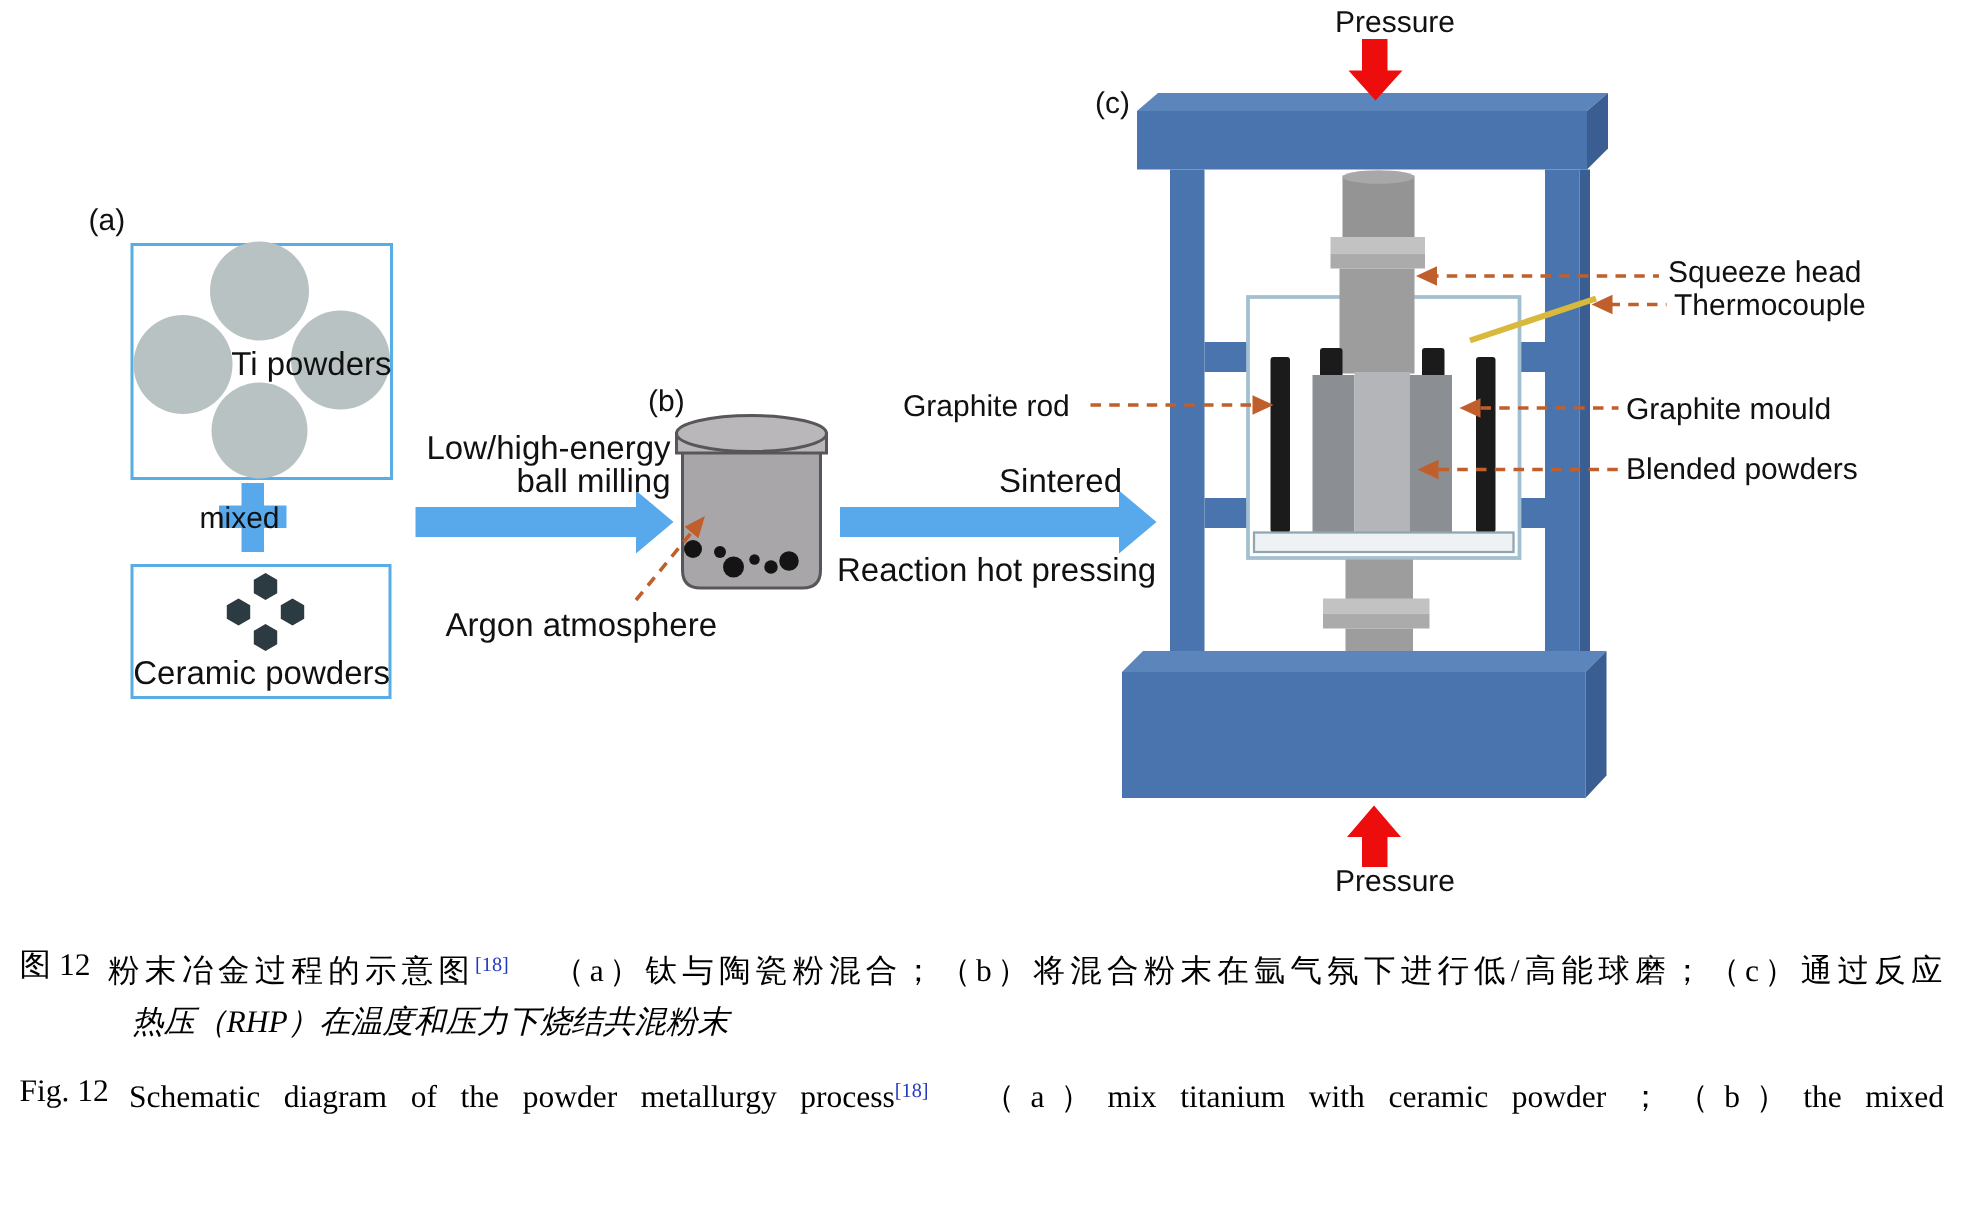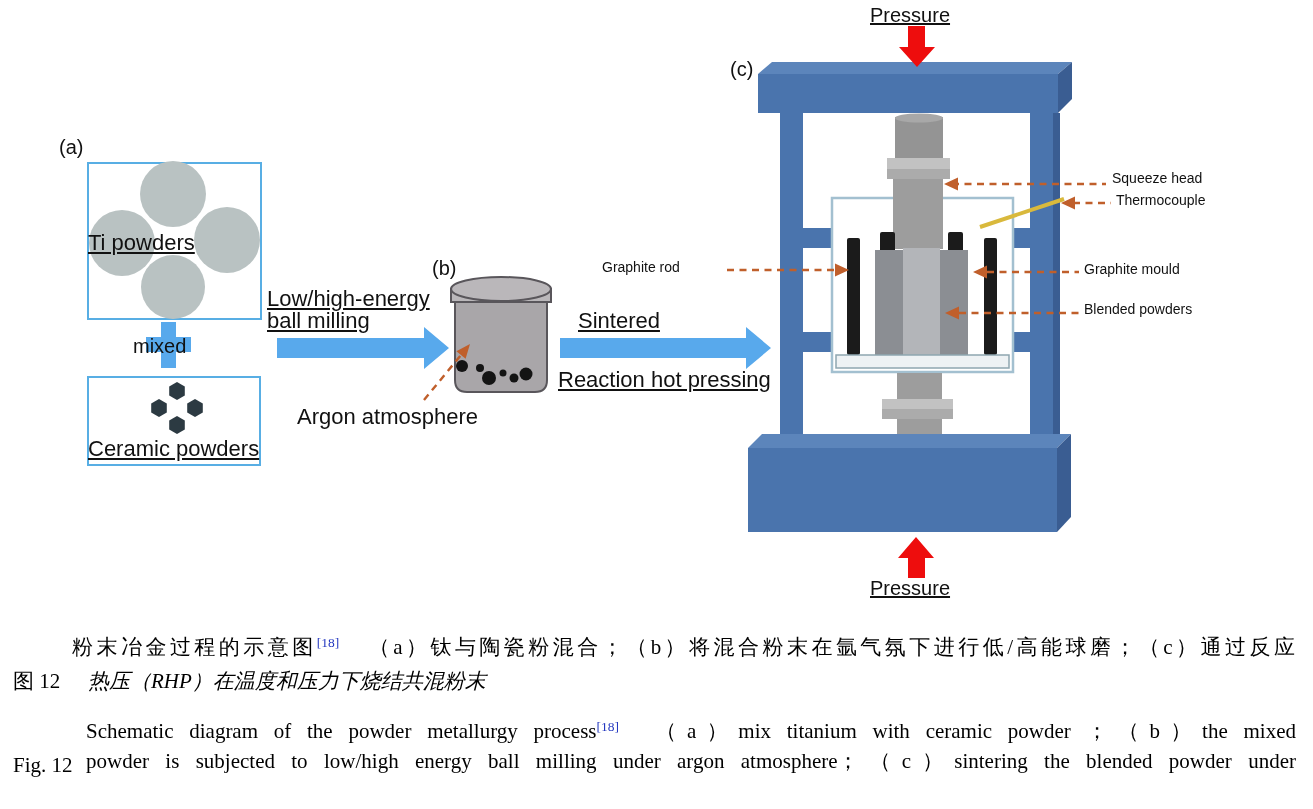--- a/index.html
+++ b/index.html
@@ -1,25 +1,25 @@
 <!DOCTYPE html>
 <html style="--process-blue: #58a9ec; --box-border: #58aee4; --ti-grey: #b9c2c2; --hex-dark: #2c3a42; --jar-grey: #a9a6a9; --jar-grey-light: #bab7ba; --jar-outline: #59565b; --ball-black: #141414; --anno-orange: #c05f2b; --pressure-red: #ee0d0d; --frame-front: #4a74ad; --frame-top: #5c85bb; --frame-side: #3a5d92; --chamber-border: #a3c0d0; --ram-grey: #949494; --ram-grey2: #9d9d9d; --ram-cap: #a8a8a8; --collar-light: #c2c2c2; --collar-mid: #ababab; --rod-black: #1b1b1b; --mould-grey: #8b8e93; --powder-grey: #b3b5b9; --plate-light: #eef2f4; --plate-border: #8fa6b0; --thermo-yellow: #d9b93c; --ref-blue: #2438c0; --text-black: #111111;"><head>
 <meta charset="utf-8">
 <style>
   html,body{margin:0;padding:0;background:#fff;}
   .canvas{position:relative;width:1313px;height:809px;background:#fff;overflow:hidden;}
   .gfx{position:absolute;left:0;top:0;}
   .lbl{position:absolute;font-family:"Liberation Sans",sans-serif;font-size:22px;color:#111;white-space:nowrap;line-height:1.1;}
-  .lbl.center{text-align:left;text-decoration:underline;}
+  .lbl.center{text-align:right;}
   .panel-tag{font-size:20px;}
-  .anno{font-size:14px;}
+  .anno{font-size:20px;}
   .press-lbl{font-size:20px;}
   
   .caption{position:absolute;left:13px;display:flex;font-family:"Liberation Serif",serif;color:#000;}
-  .caption .cap-label{flex:0 0 auto;margin-top:38px;}
+  .caption .cap-label{flex:0 0 auto;}
   .cap-zh{top:626px;font-size:21px;line-height:34px;}
   .cap-zh .cap-label{width:59px;}
   .cap-zh .cap-body{width:1223px;}
   .cap-zh .indent{padding-left:16px;font-style:italic;}
   .cap-en{top:712px;font-size:21px;line-height:30px;}
   .cap-en .cap-label{width:73px;}
   .cap-en .cap-body{width:1210px;}
   .jline{text-align:justify;text-align-last:justify;}
   .ref{color:var(--ref-blue);font-size:13.5px;vertical-align:7px;font-family:"Liberation Serif",serif;}
   .gap{display:inline-block;width:26px;}
@@ -156,17 +156,16 @@
     <div class="cap-body">
       <div class="jline"><span>粉末冶金过程的示意图</span><sup class="ref">[18]</sup><span class="gap"></span><span>（a）钛与陶瓷粉混合；（b）将混合粉末在氩气氛下进行低/高能球磨；（c）通过反应</span></div>
       <div class="indent">热压（RHP）在温度和压力下烧结共混粉末</div>
     </div>
   </div>
 
   <div class="caption cap-en">
     <div class="cap-label">Fig. 12</div>
     <div class="cap-body">
       <div class="jline"><span>Schematic diagram of the powder metallurgy process</span><sup class="ref">[18]</sup><span class="gap"></span><span>（a）mix titanium with ceramic powder ；（b）the mixed</span></div>
-      <div class="jline">powder is subjected to low/high energy ball milling under argon atmosphere；（c）sintering the blended powder under</div>
     </div>
   </div>
 
 </div>
 
 </body></html>

